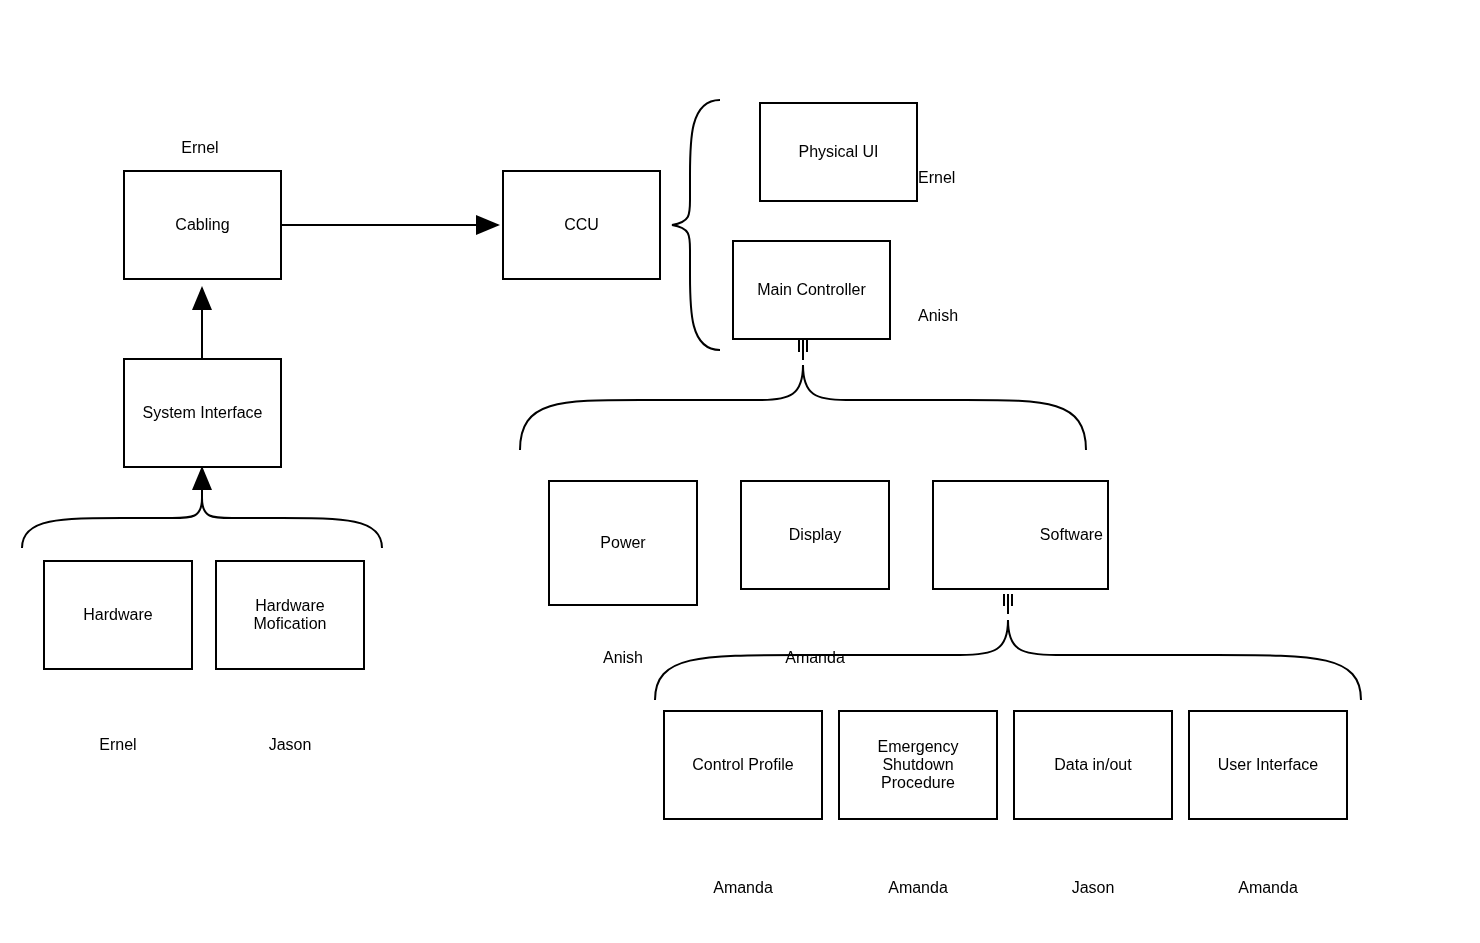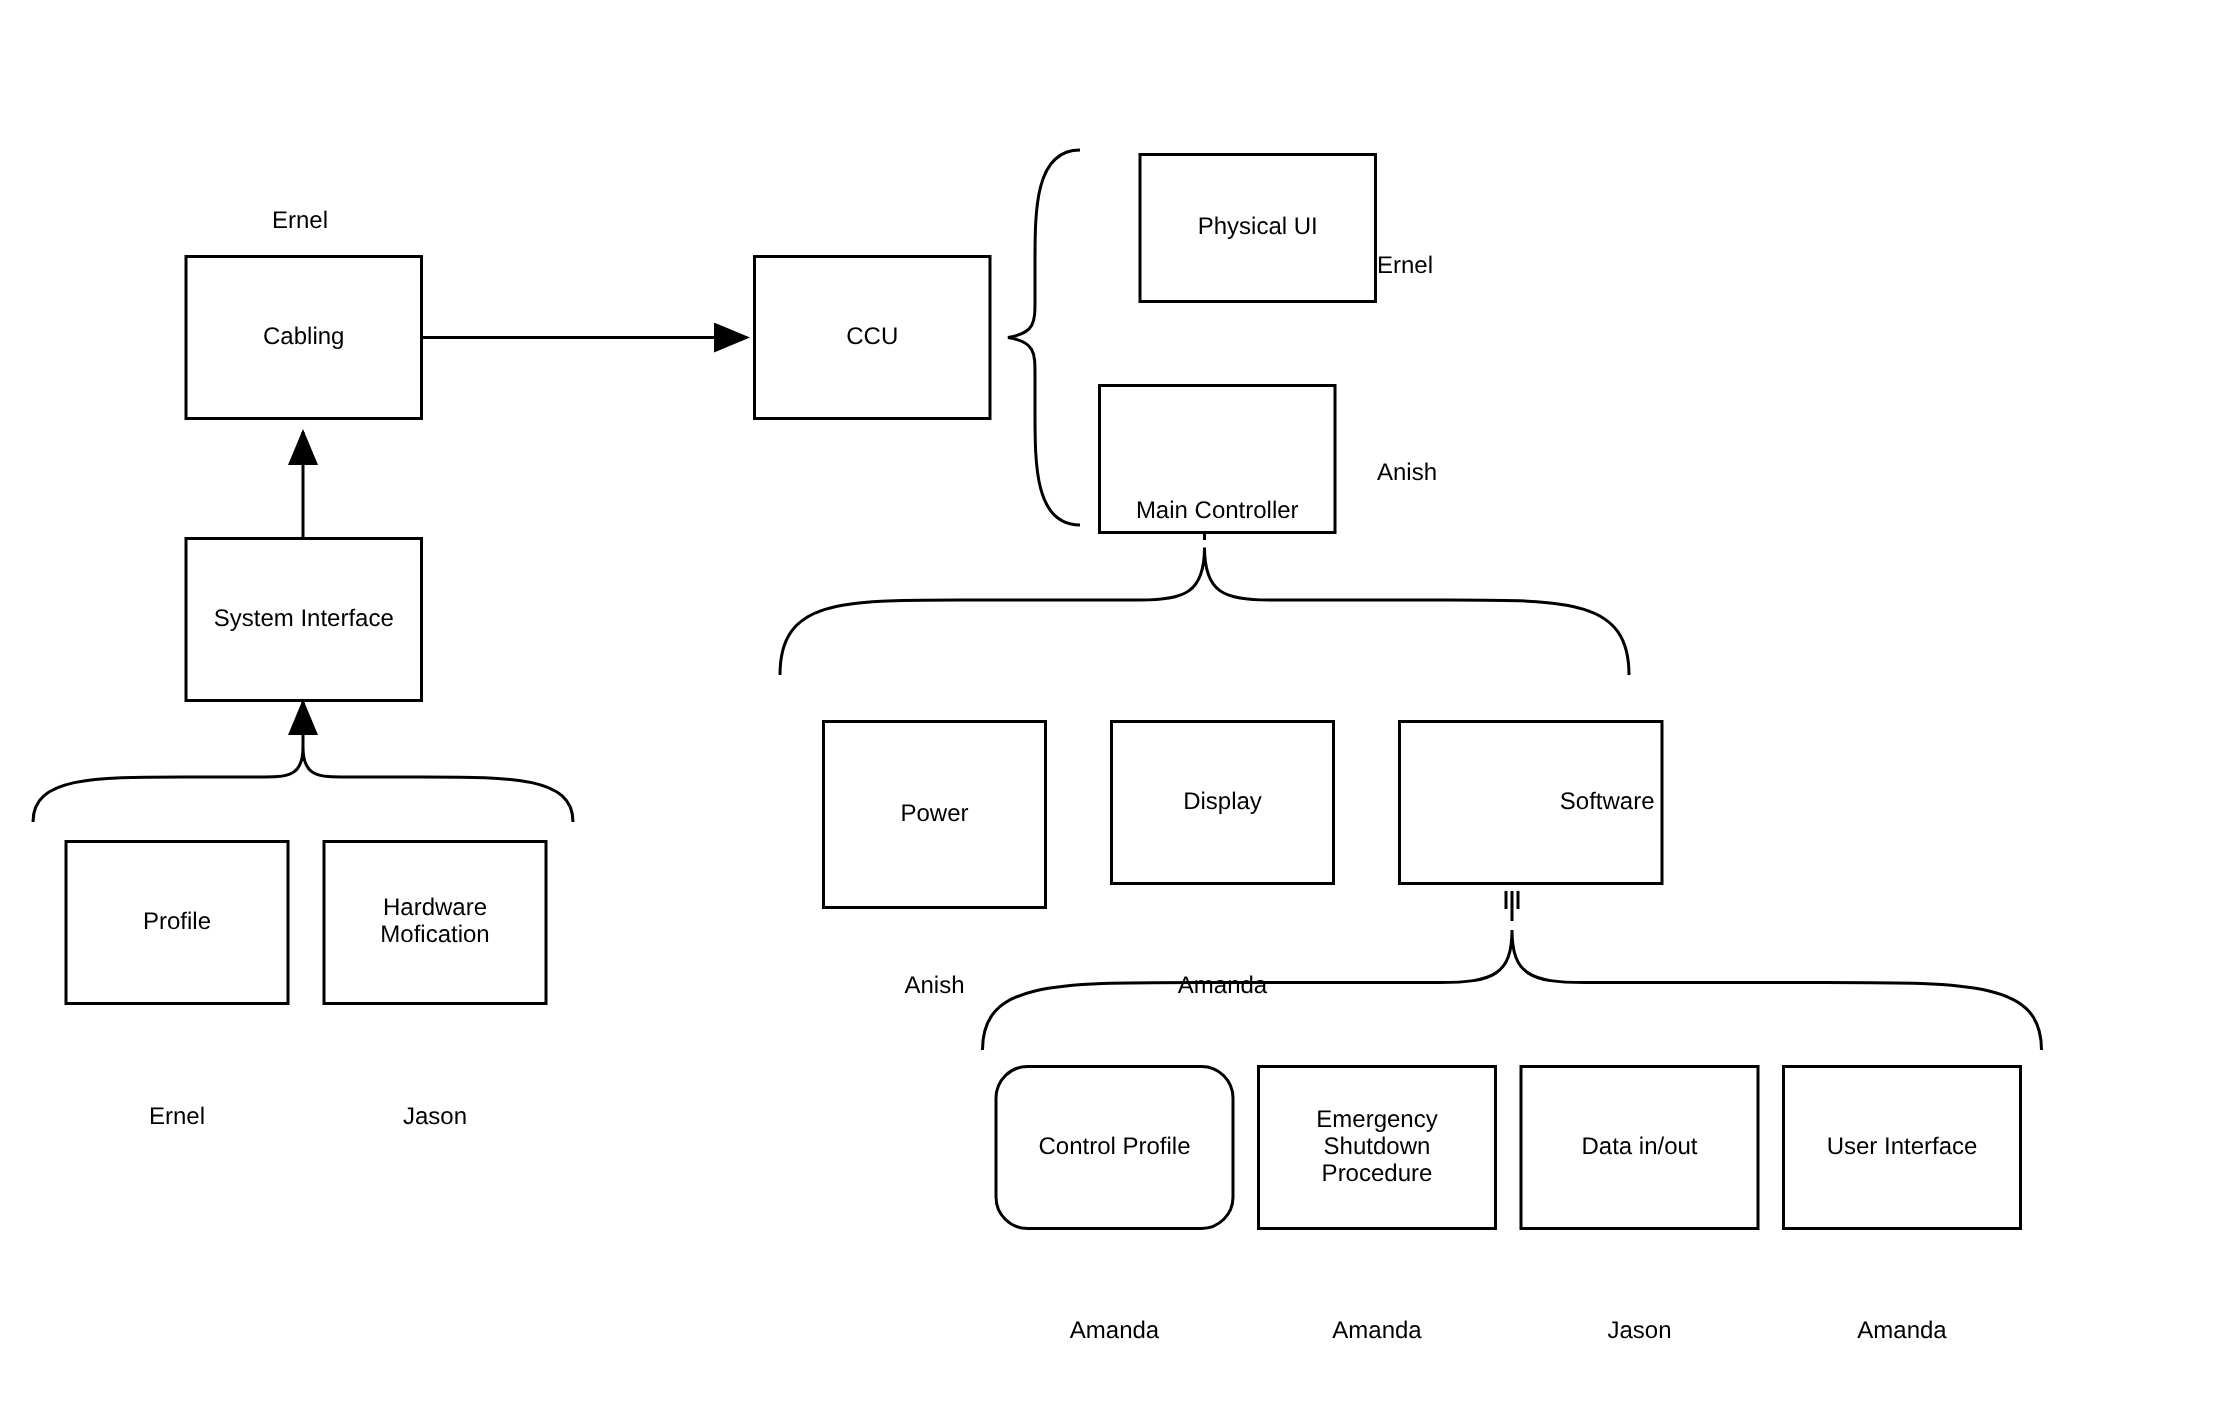--- a/index.html
+++ b/index.html
@@ -103,31 +103,31 @@
 
 <div class="box" style="left:502px; top:170px; width:159px; height:110px;">
   <span>CCU</span>
 </div>
 
 <div class="box" style="left:759px; top:102px; width:159px; height:100px;">
   <span>Physical UI</span>
 </div>
 <div class="label" style="left:918px; top:145px; width:60px; text-align:left;">Ernel</div>
 
-<div class="box" style="left:732px; top:256px; width:159px; height:100px;align-items:flex-end;">
+<div class="box" style="left:732px; top:240px; width:159px; height:100px;">
   <span>Main Controller</span>
 </div>
 <div class="label" style="left:918px; top:283px; width:60px; text-align:left;">Anish</div>
 
 <div class="box" style="left:123px; top:358px; width:159px; height:110px;">
   <span>System Interface</span>
 </div>
 
 <div class="box" style="left:43px; top:560px; width:150px; height:110px;">
-  <span>Profile</span>
+  <span>Hardware</span>
 </div>
 <div class="label" style="left:88px; top:712px; width:60px;">Ernel</div>
 
 <div class="box" style="left:215px; top:560px; width:150px; height:110px;">
   <span>Hardware Mofication</span>
 </div>
 <div class="label" style="left:260px; top:712px; width:60px;">Jason</div>
 
 <div class="box" style="left:548px; top:480px; width:150px; height:126px;">
   <span>Power</span>
@@ -136,21 +136,21 @@
 
 <div class="box" style="left:740px; top:480px; width:150px; height:110px;">
   <span>Display</span>
 </div>
 <div class="label" style="left:780px; top:625px; width:70px;">Amanda</div>
 
 <div class="box" style="left:932px; top:480px; width:177px; height:110px;justify-content:flex-end;">
   <span>Software</span>
 </div>
 
-<div class="box" style="left:663px; top:710px; width:160px; height:110px;border-radius:22px;">
+<div class="box" style="left:663px; top:710px; width:160px; height:110px;">
   <span>Control Profile</span>
 </div>
 <div class="label" style="left:708px; top:855px; width:70px;">Amanda</div>
 
 <div class="box" style="left:838px; top:710px; width:160px; height:110px;">
   <span>Emergency Shutdown Procedure</span>
 </div>
 <div class="label" style="left:883px; top:855px; width:70px;">Amanda</div>
 
 <div class="box" style="left:1013px; top:710px; width:160px; height:110px;">

